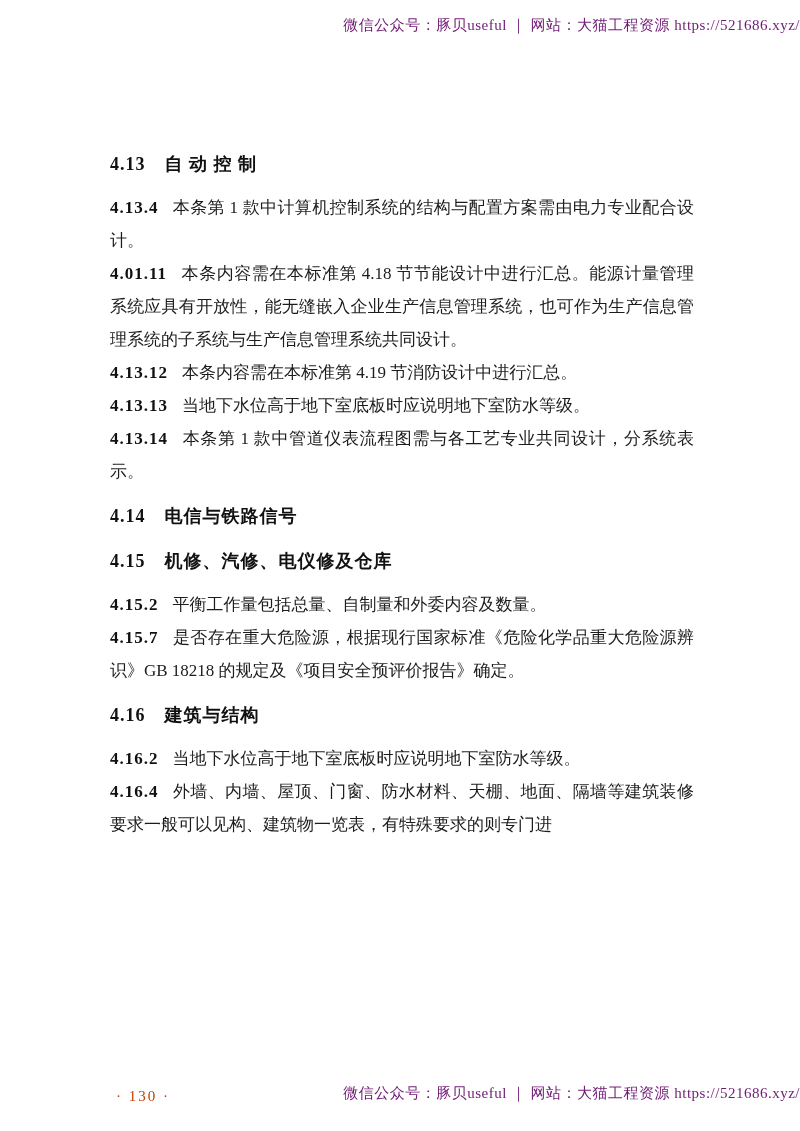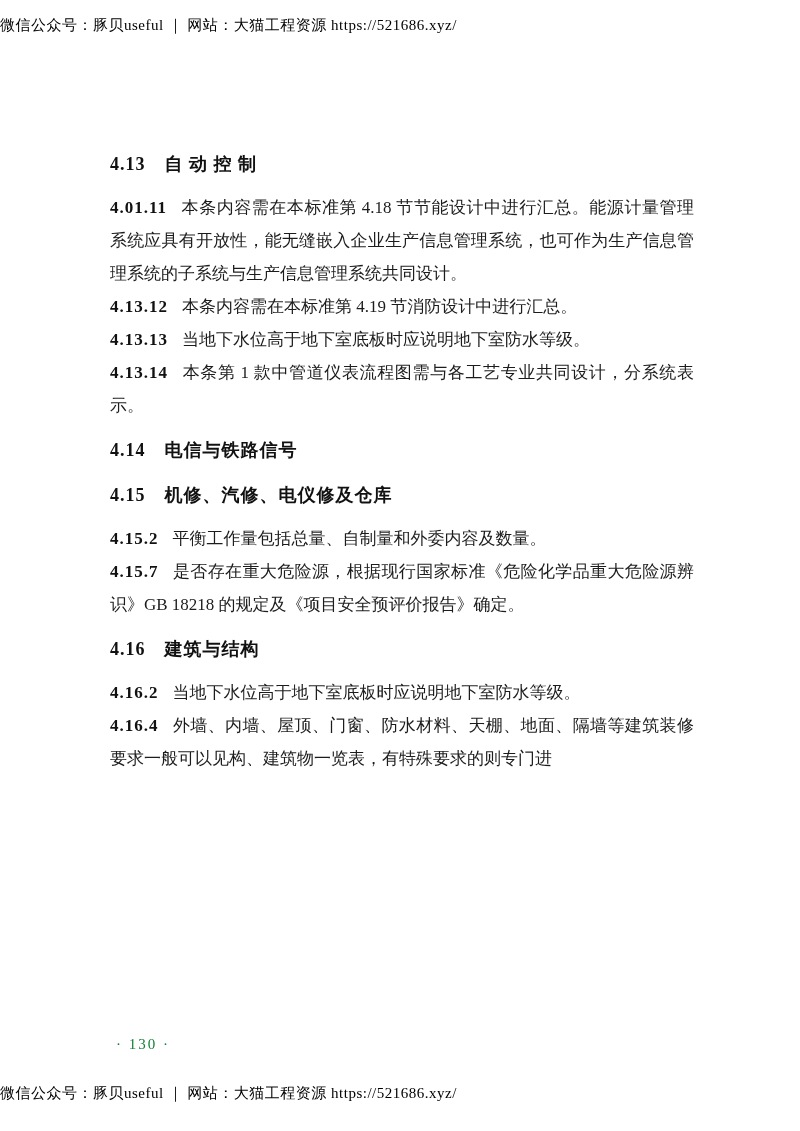--- a/index.html
+++ b/index.html
@@ -10,24 +10,24 @@
     margin:0 auto;
     background:#ffffff;
     font-family:"Liberation Serif","DejaVu Serif",serif;
     color:#1c1c1c;
     overflow:hidden;
   }
   .watermark{
     position:absolute;
     left:0;
     width:800px;
-    text-align:left;
+    text-align:right;
     font-size:15px;
     letter-spacing:0.5px;
-    color:#000000;
+    color:#701a75;
   }
   .watermark.top{top:16px;}
   .watermark.bottom{top:1084px;}
   .content{
     position:absolute;
     top:136px;
     left:110px;
     width:584px;
     font-size:17px;
     line-height:33px;
@@ -50,37 +50,38 @@
     font-weight:bold;
     margin-right:14px;
     letter-spacing:1px;
     color:#111;
   }
   p.clause.indent{
     text-indent:2em;
   }
   .page-number{
     position:absolute;
-    top:1036px;
+    top:1088px;
     left:116px;
     font-size:15px;
-    color:#15803d;
+    color:#c2410c;
     letter-spacing:2px;
   }
 </style>
 </head>
 <body>
 
 <div class="page">
 
   <div class="watermark top">微信公众号：豚贝useful ｜ 网站：大猫工程资源 https://521686.xyz/</div>
 
   <div class="content">
 
     <h2 class="heading">4.13　自 动 控 制</h2>
+    <p class="clause"><span class="num">4.13.4</span><span>本条第 1 款中计算机控制系统的结构与配置方案需由电力专业配合设计。</span></p>
     <p class="clause"><span class="num">4.01.11</span><span>本条内容需在本标准第 4.18 节节能设计中进行汇总。能源计量管理系统应具有开放性，能无缝嵌入企业生产信息管理系统，也可作为生产信息管理系统的子系统与生产信息管理系统共同设计。</span></p>
     <p class="clause"><span class="num">4.13.12</span><span>本条内容需在本标准第 4.19 节消防设计中进行汇总。</span></p>
     <p class="clause"><span class="num">4.13.13</span><span>当地下水位高于地下室底板时应说明地下室防水等级。</span></p>
     <p class="clause"><span class="num">4.13.14</span><span>本条第 1 款中管道仪表流程图需与各工艺专业共同设计，分系统表示。</span></p>
 
     <h2 class="heading">4.14　电信与铁路信号</h2>
 
     <h2 class="heading">4.15　机修、汽修、电仪修及仓库</h2>
     <p class="clause"><span class="num">4.15.2</span><span>平衡工作量包括总量、自制量和外委内容及数量。</span></p>
     <p class="clause"><span class="num">4.15.7</span><span>是否存在重大危险源，根据现行国家标准《危险化学品重大危险源辨识》GB 18218 的规定及《项目安全预评价报告》确定。</span></p>

